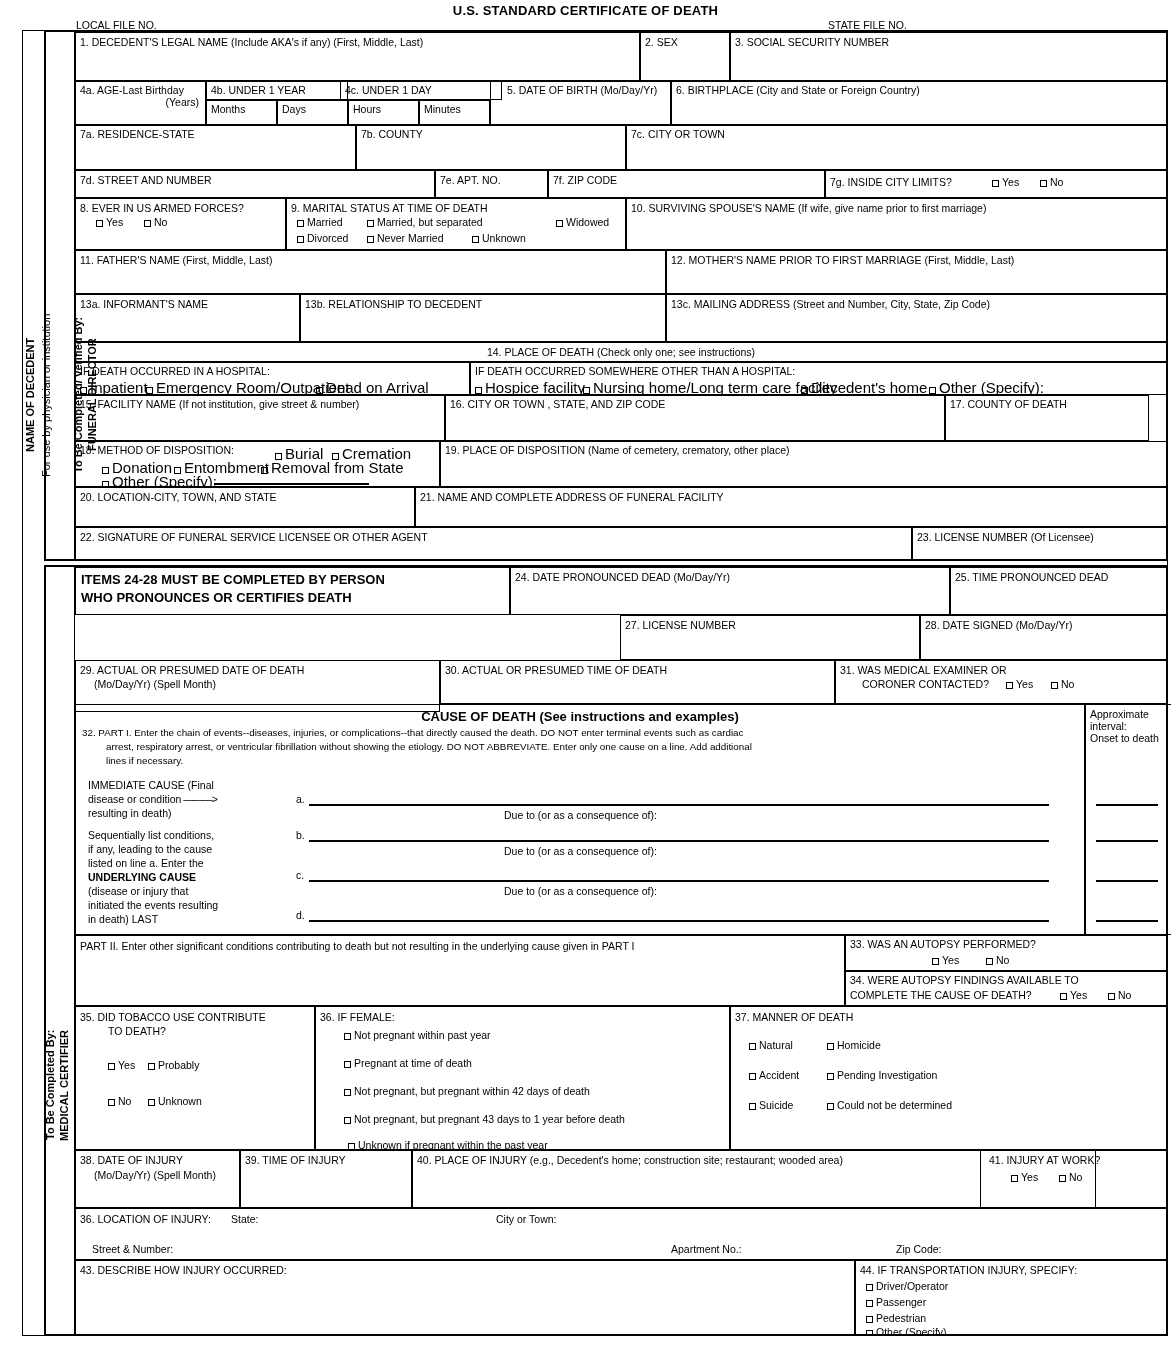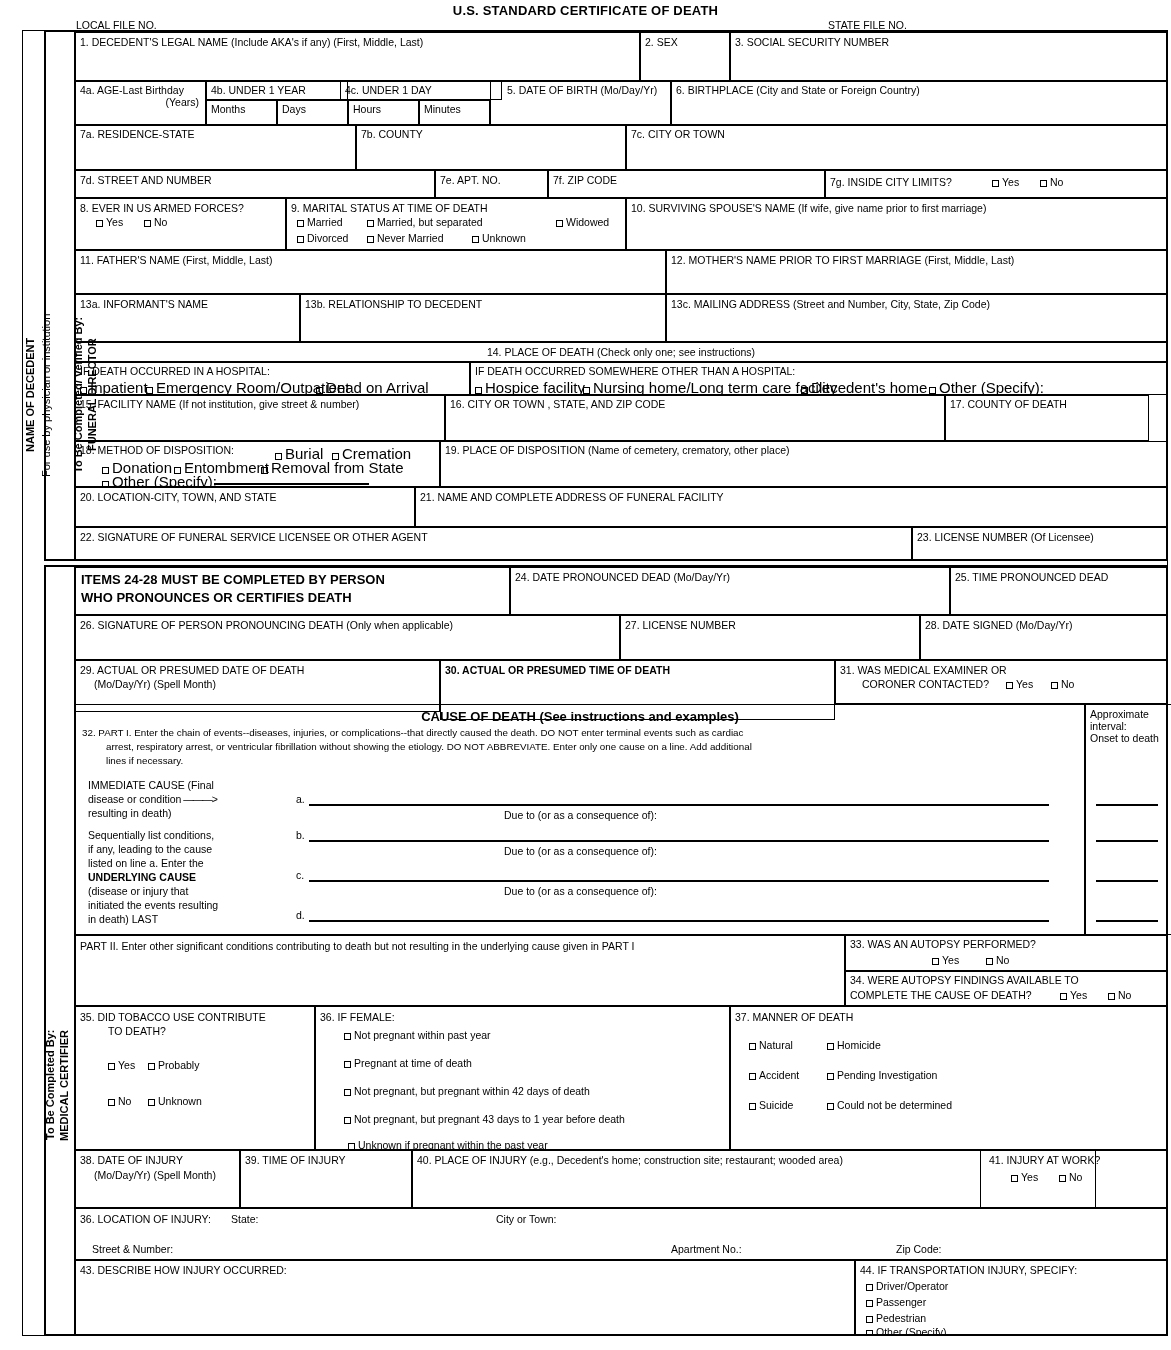--- a/index.html
+++ b/index.html
@@ -276,35 +276,32 @@
     <div class="lbl b" style="left:5px; top:4px; font-size:13px;">ITEMS 24-28 MUST BE COMPLETED BY PERSON</div>
     <div class="lbl b" style="left:5px; top:22px; font-size:13px;">WHO PRONOUNCES OR CERTIFIES DEATH</div>
   </div>
   <div class="cell" style="left:510px; top:567px; width:440px; height:48px;">
     <div class="lbl" style="left:4px; top:3px;">24.  DATE PRONOUNCED DEAD (Mo/Day/Yr)</div>
   </div>
   <div class="cell" style="left:950px; top:567px; width:217px; height:48px;">
     <div class="lbl" style="left:4px; top:3px;">25.  TIME PRONOUNCED DEAD</div>
   </div>
 
-  <div class="cell" style="left:75px; top:615px; width:545px; height:45px;">
-    <div class="lbl" style="left:4px; top:3px;">26.  SIGNATURE OF PERSON PRONOUNCING DEATH (Only when applicable)</div>
-  </div>
   <div class="cell" style="left:620px; top:615px; width:300px; height:45px;">
     <div class="lbl" style="left:4px; top:3px;">27.  LICENSE NUMBER</div>
   </div>
   <div class="cell" style="left:920px; top:615px; width:247px; height:45px;">
     <div class="lbl" style="left:4px; top:3px;">28.  DATE SIGNED (Mo/Day/Yr)</div>
   </div>
 
   <div class="cell" style="left:75px; top:660px; width:365px; height:52px;">
     <div class="lbl" style="left:4px; top:3px;">29.  ACTUAL OR PRESUMED DATE OF DEATH</div>
     <div class="lbl" style="left:18px; top:17px;">(Mo/Day/Yr)  (Spell Month)</div>
   </div>
-  <div class="cell" style="left:440px; top:660px; width:395px; height:60px;font-weight:bold;">
+  <div class="cell" style="left:440px; top:660px; width:395px; height:44px;">
     <div class="lbl" style="left:4px; top:3px;">30.  ACTUAL OR PRESUMED TIME OF DEATH</div>
   </div>
   <div class="cell" style="left:835px; top:660px; width:332px; height:44px;">
     <div class="lbl" style="left:4px; top:3px;">31.  WAS MEDICAL EXAMINER OR</div>
     <div class="lbl" style="left:26px; top:17px;">CORONER CONTACTED?</div>
     <div class="lbl" style="left:170px; top:17px;">
       <span class="cb"></span><span>Yes</span>
     </div>
     <div class="lbl" style="left:215px; top:17px;">
       <span class="cb"></span><span>No</span>

